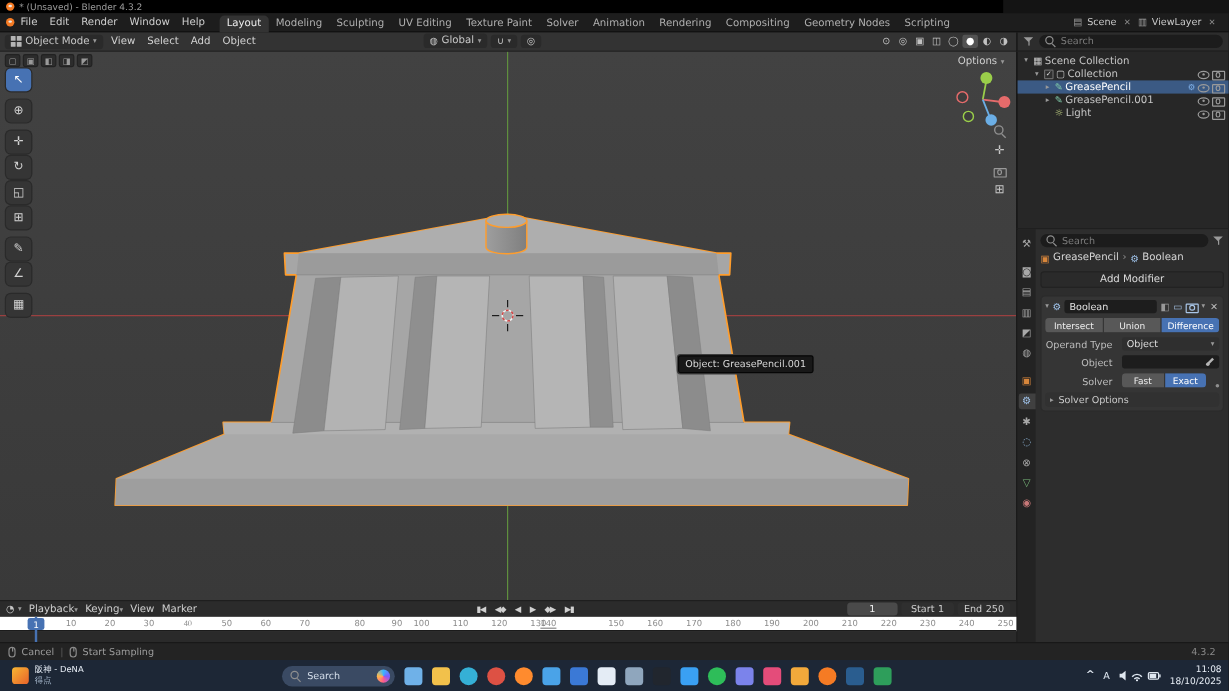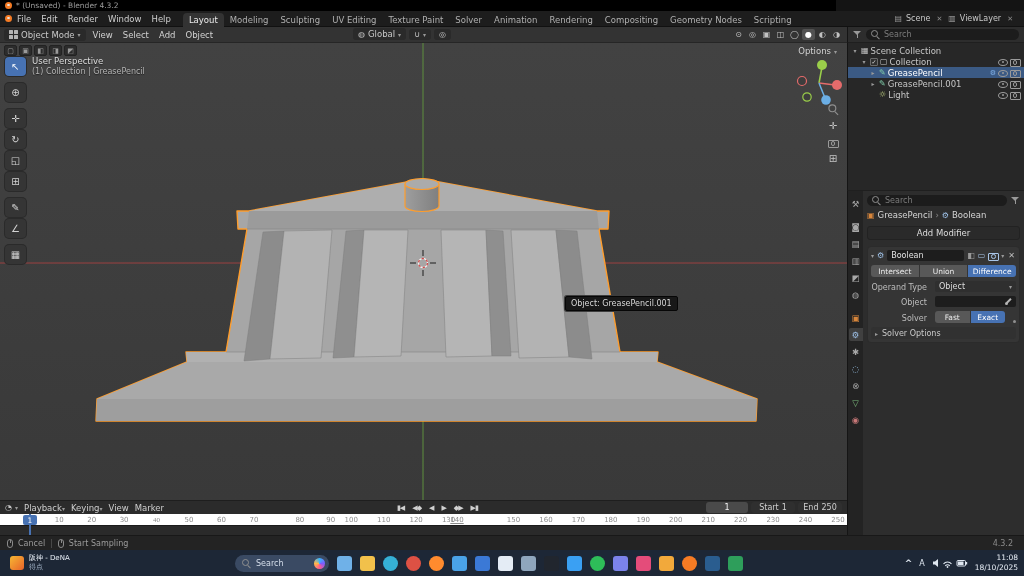--- a/index.html
+++ b/index.html
@@ -288,24 +288,20 @@
       <span class="mini-opt">▢</span>
       <span class="mini-opt">▣</span>
       <span class="mini-opt">◧</span>
       <span class="mini-opt">◨</span>
       <span class="mini-opt">◩</span>
     </div>
   <div id="vp-options">
     <span>Options</span>
     <span class="caret">▾</span>
   </div>
-  <div id="vp-overlay-text">
-    <div>User Perspective</div>
-    <div class="ov2">(1) Collection | GreasePencil</div>
-  </div>
   <div id="vp-toolbar">
       <span class="vtool active" style="margin-bottom: 5px;">↖</span>
       <span class="vtool" style="margin-bottom: 5px;">⊕</span>
       <span class="vtool">✛</span>
       <span class="vtool">↻</span>
       <span class="vtool">◱</span>
       <span class="vtool" style="margin-bottom: 5px;">⊞</span>
       <span class="vtool">✎</span>
       <span class="vtool" style="margin-bottom: 5px;">∠</span>
       <span class="vtool">▦</span>

